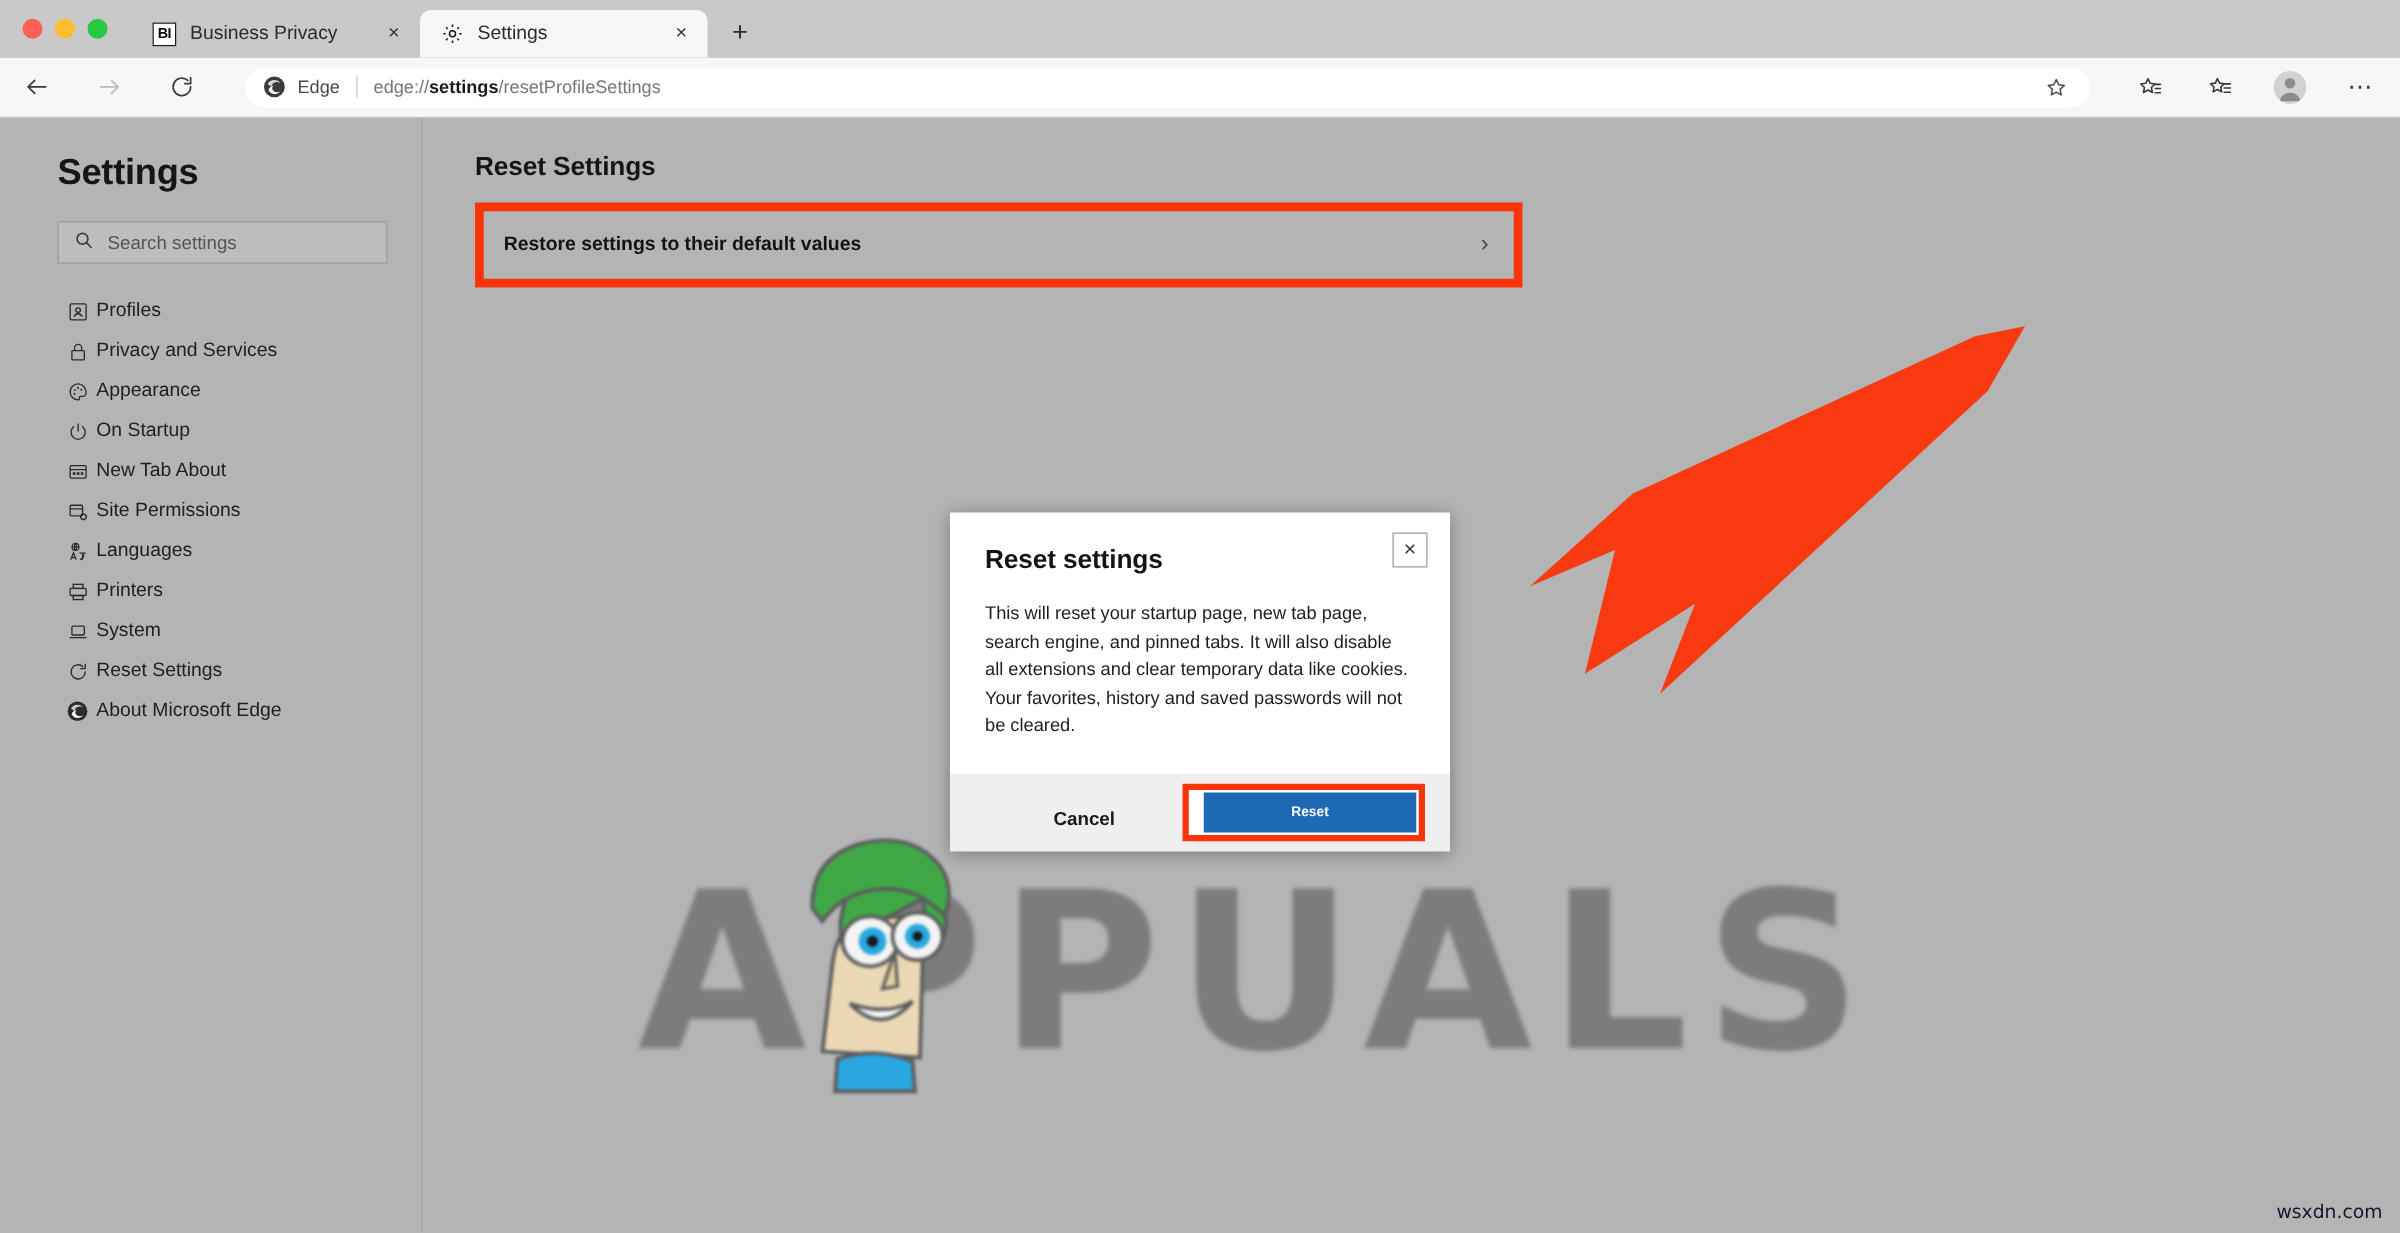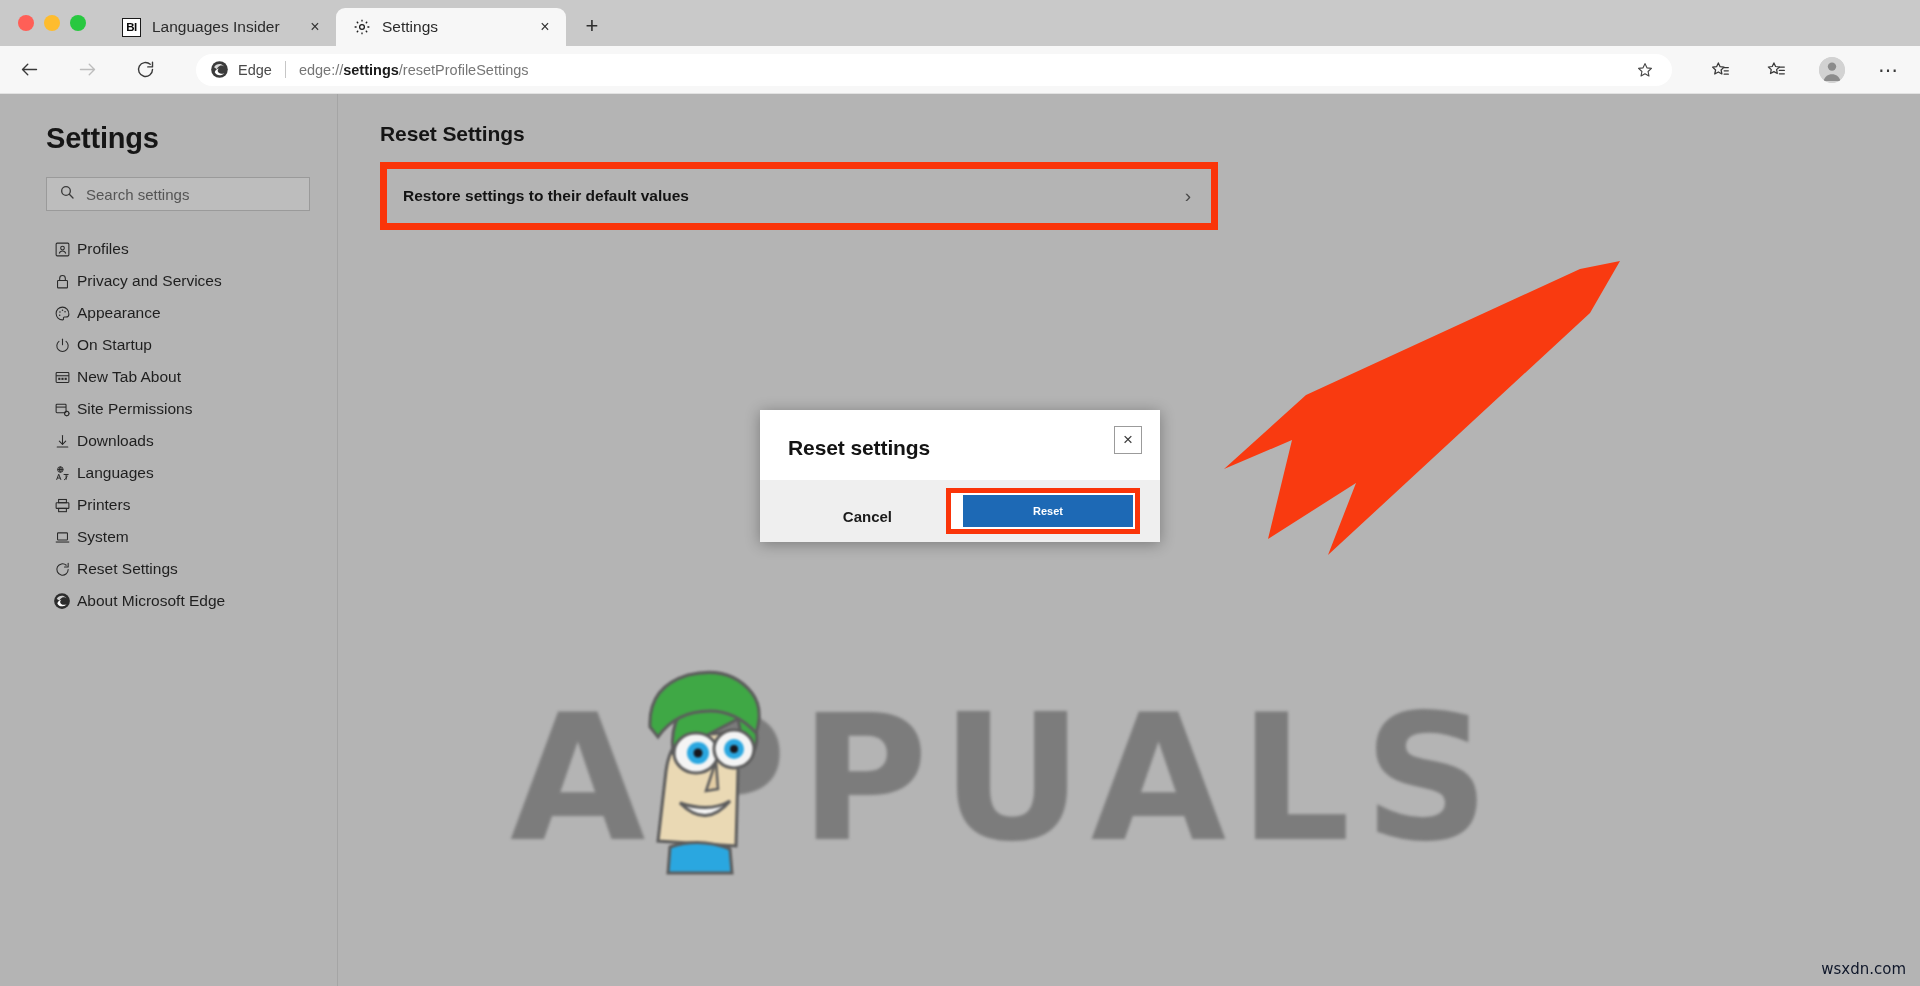--- a/index.html
+++ b/index.html
@@ -393,21 +393,21 @@
     <div class="traffic-lights">
       <div class="tl red"></div>
       <div class="tl yellow"></div>
       <div class="tl green"></div>
     </div>
 
     <div class="tab inactive">
       <span class="tab-favicon">
         <span class="bi-favicon">BI</span>
       </span>
-      <span class="tab-title">Languages Insider</span>
+      <span class="tab-title">Business Privacy</span>
       <span class="tab-close">×</span>
     </div>
 
     <div class="tab active">
       <span class="tab-favicon">
         <svg width="18" height="18" viewBox="0 0 24 24" fill="none" stroke="#1d1d1d" stroke-width="1.7">
           <circle cx="12" cy="12" r="3.2"></circle>
           <path d="M12 2.2v2.6M12 19.2v2.6M21.8 12h-2.6M4.8 12H2.2M18.9 5.1l-1.8 1.8M6.9 17.1l-1.8 1.8M18.9 18.9l-1.8-1.8M6.9 6.9L5.1 5.1"></path>
         </svg>
       </span>
@@ -575,30 +575,20 @@
             <svg width="17" height="17" viewBox="0 0 24 24" fill="none" stroke="currentColor" stroke-width="1.5">
               <rect x="3" y="4.5" width="14" height="12" rx="1.2"></rect>
               <path d="M3 8.6h14"></path>
               <circle cx="18" cy="17.6" r="3.1"></circle>
               <path d="M18 13.8v1M18 20.4v1M21.8 17.6h-1M15.2 17.6h-1"></path>
             </svg>
           </span>
           <span>Site Permissions</span>
         </div>
 
-        <div class="nav-item">
-          <span class="ico">
-            <svg width="17" height="17" viewBox="0 0 24 24" fill="none" stroke="currentColor" stroke-width="1.5" stroke-linecap="round" stroke-linejoin="round">
-              <path d="M12 3.5v12"></path>
-              <path d="M7.5 11.5L12 16l4.5-4.5"></path>
-              <path d="M4.5 19.8h15"></path>
-            </svg>
-          </span>
-          <span>Downloads</span>
-        </div>
 
         <div class="nav-item">
           <span class="ico">
             <svg width="17" height="17" viewBox="0 0 24 24" fill="none" stroke="currentColor" stroke-width="1.4">
               <circle cx="9" cy="6.4" r="3.9"></circle>
               <path d="M5.1 6.4h7.8M9 2.5c1.6 1.6 1.6 6.2 0 7.8M9 2.5c-1.6 1.6-1.6 6.2 0 7.8"></path>
               <path d="M3.6 21l3.1-8 3.1 8M4.7 18.4h4"></path>
               <path d="M13.6 13.4h7M17.1 13.4v7.4M14.2 21c2.5-1.2 4-3.6 4.4-6"></path>
             </svg>
           </span>
@@ -664,20 +654,21 @@
     <div class="site-credit">wsxdn.com</div>
 
   </div>
 </div>
 
 <div class="modal-overlay">
   <div class="modal">
     <div class="modal-inner">
       <div class="modal-close">×</div>
       <div class="modal-title">Reset settings</div>
+      <div class="modal-body">This will reset your startup page, new tab page, search engine, and pinned tabs. It will also disable all extensions and clear temporary data like cookies. Your favorites, history and saved passwords will not be cleared.</div>
     </div>
     <div class="modal-footer">
       <button class="btn-cancel">Cancel</button>
       <div class="btn-reset-outline">
         <button class="btn-reset">Reset</button>
       </div>
     </div>
   </div>
 </div>
 

